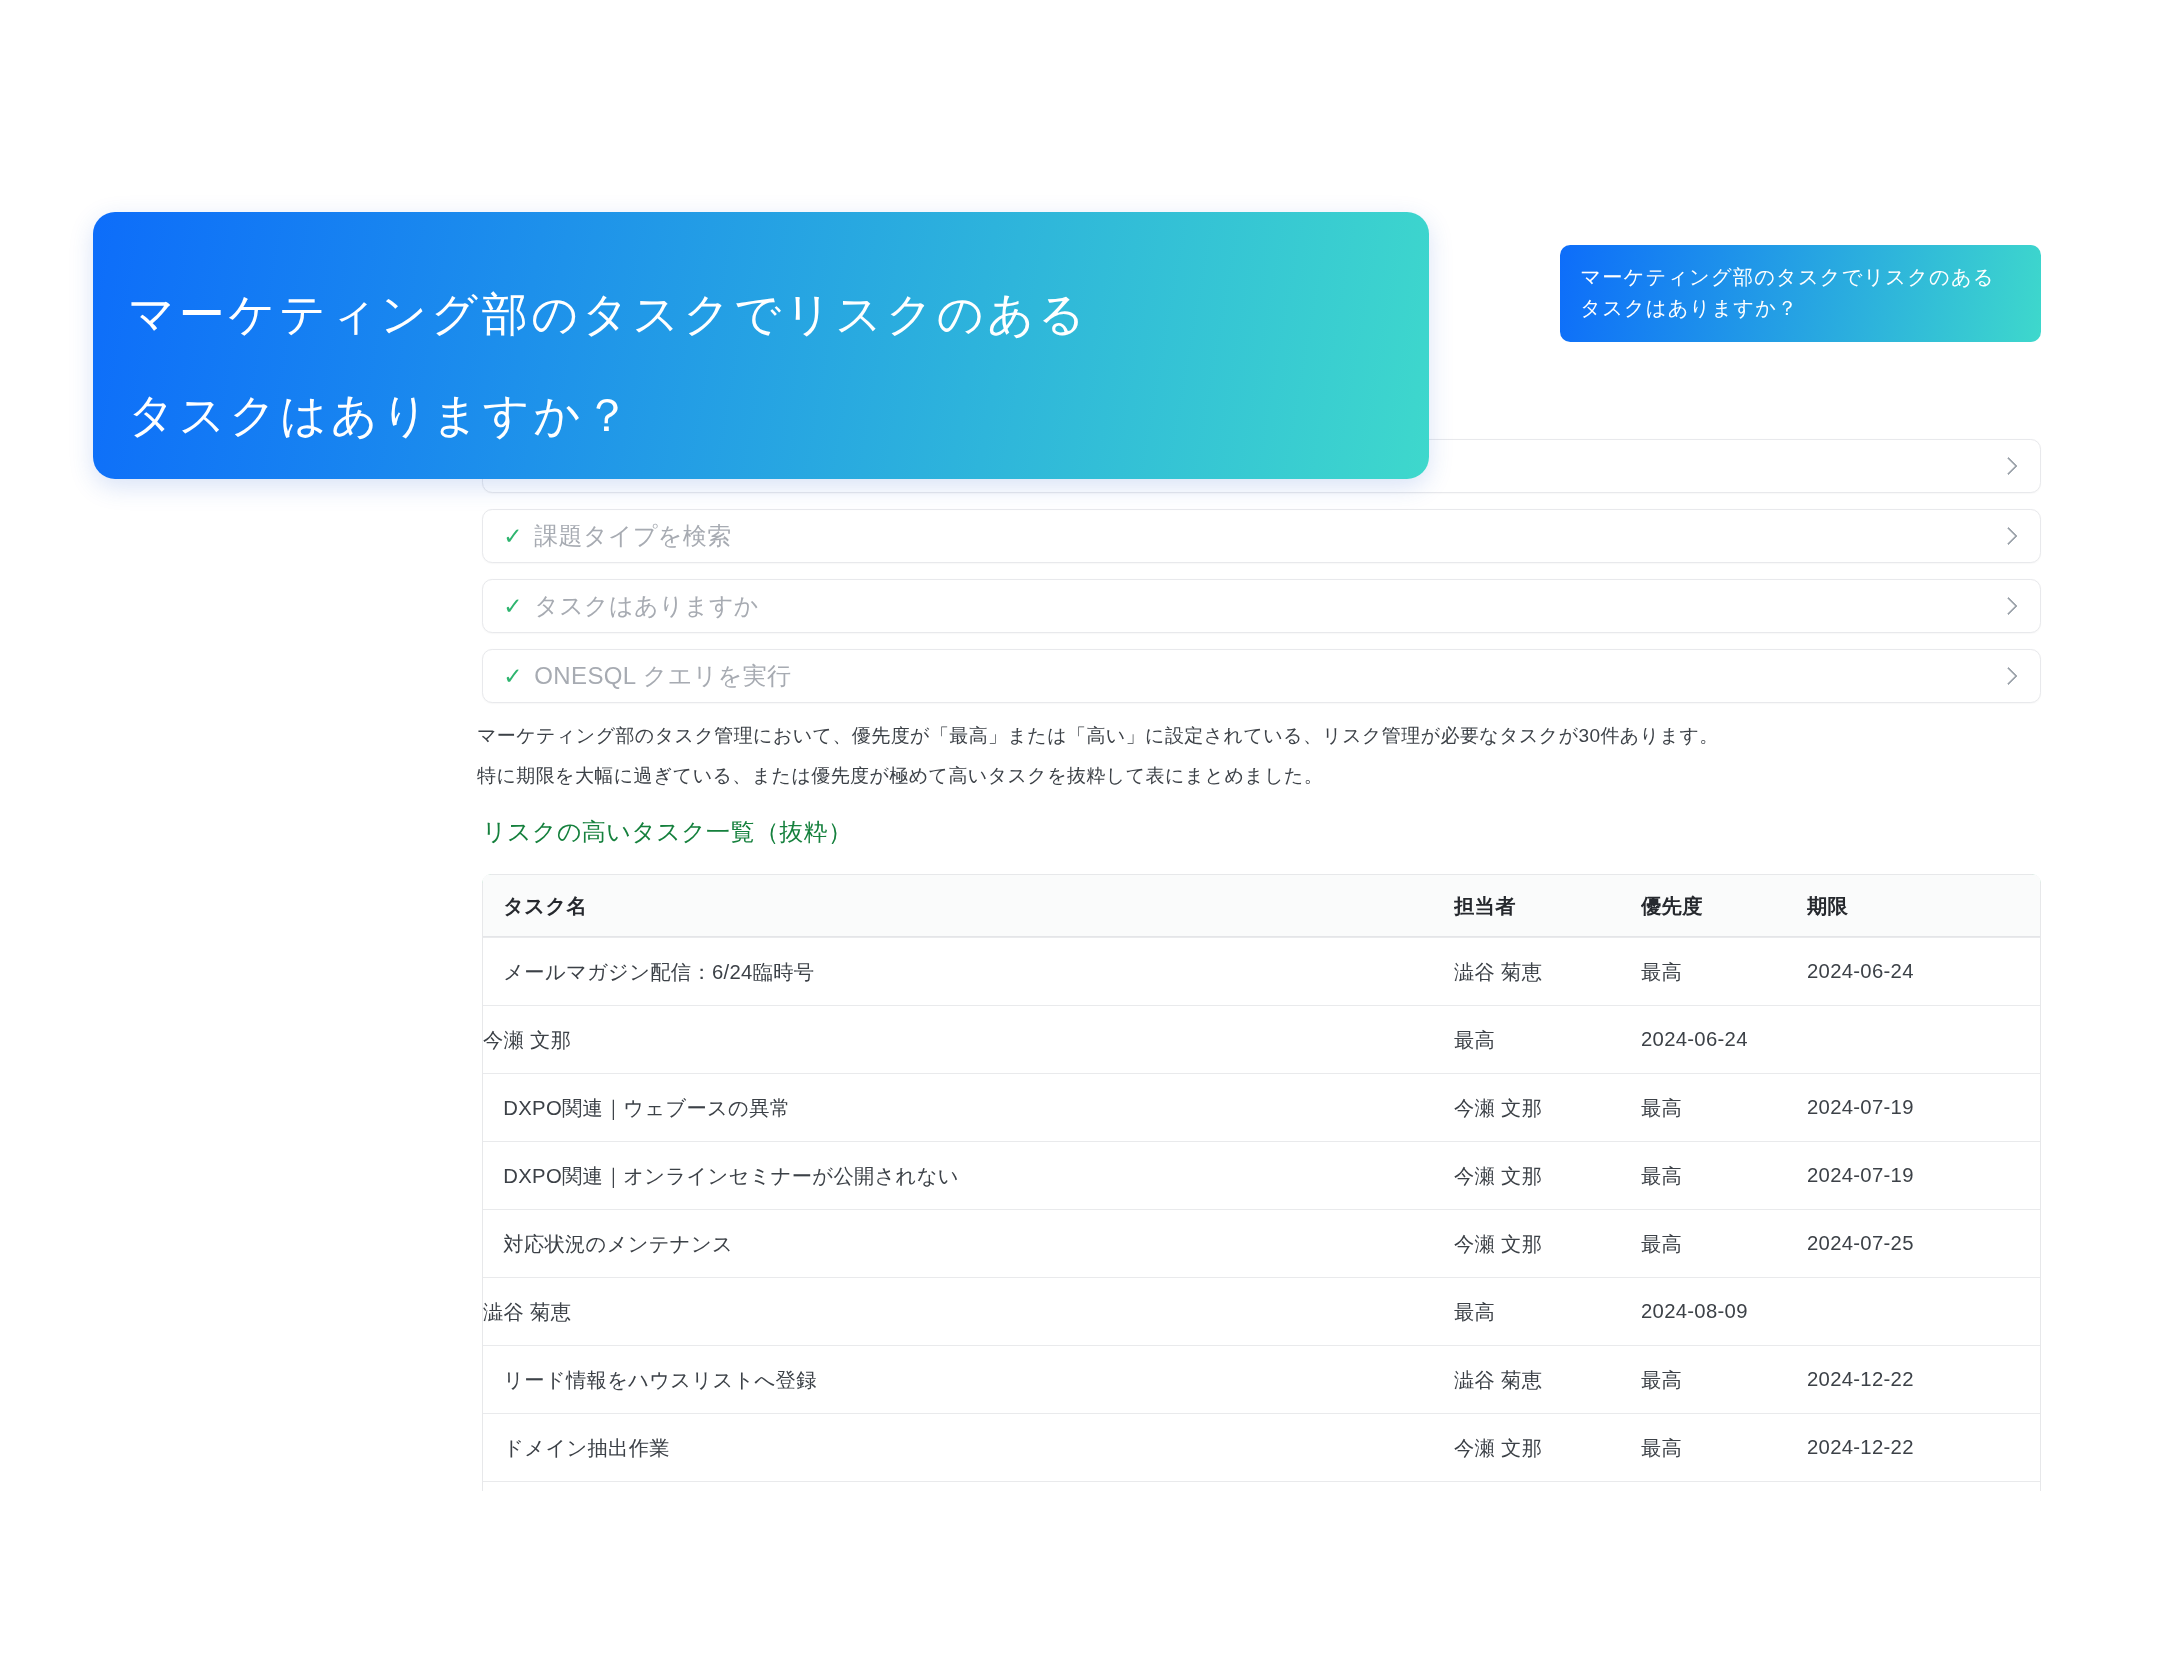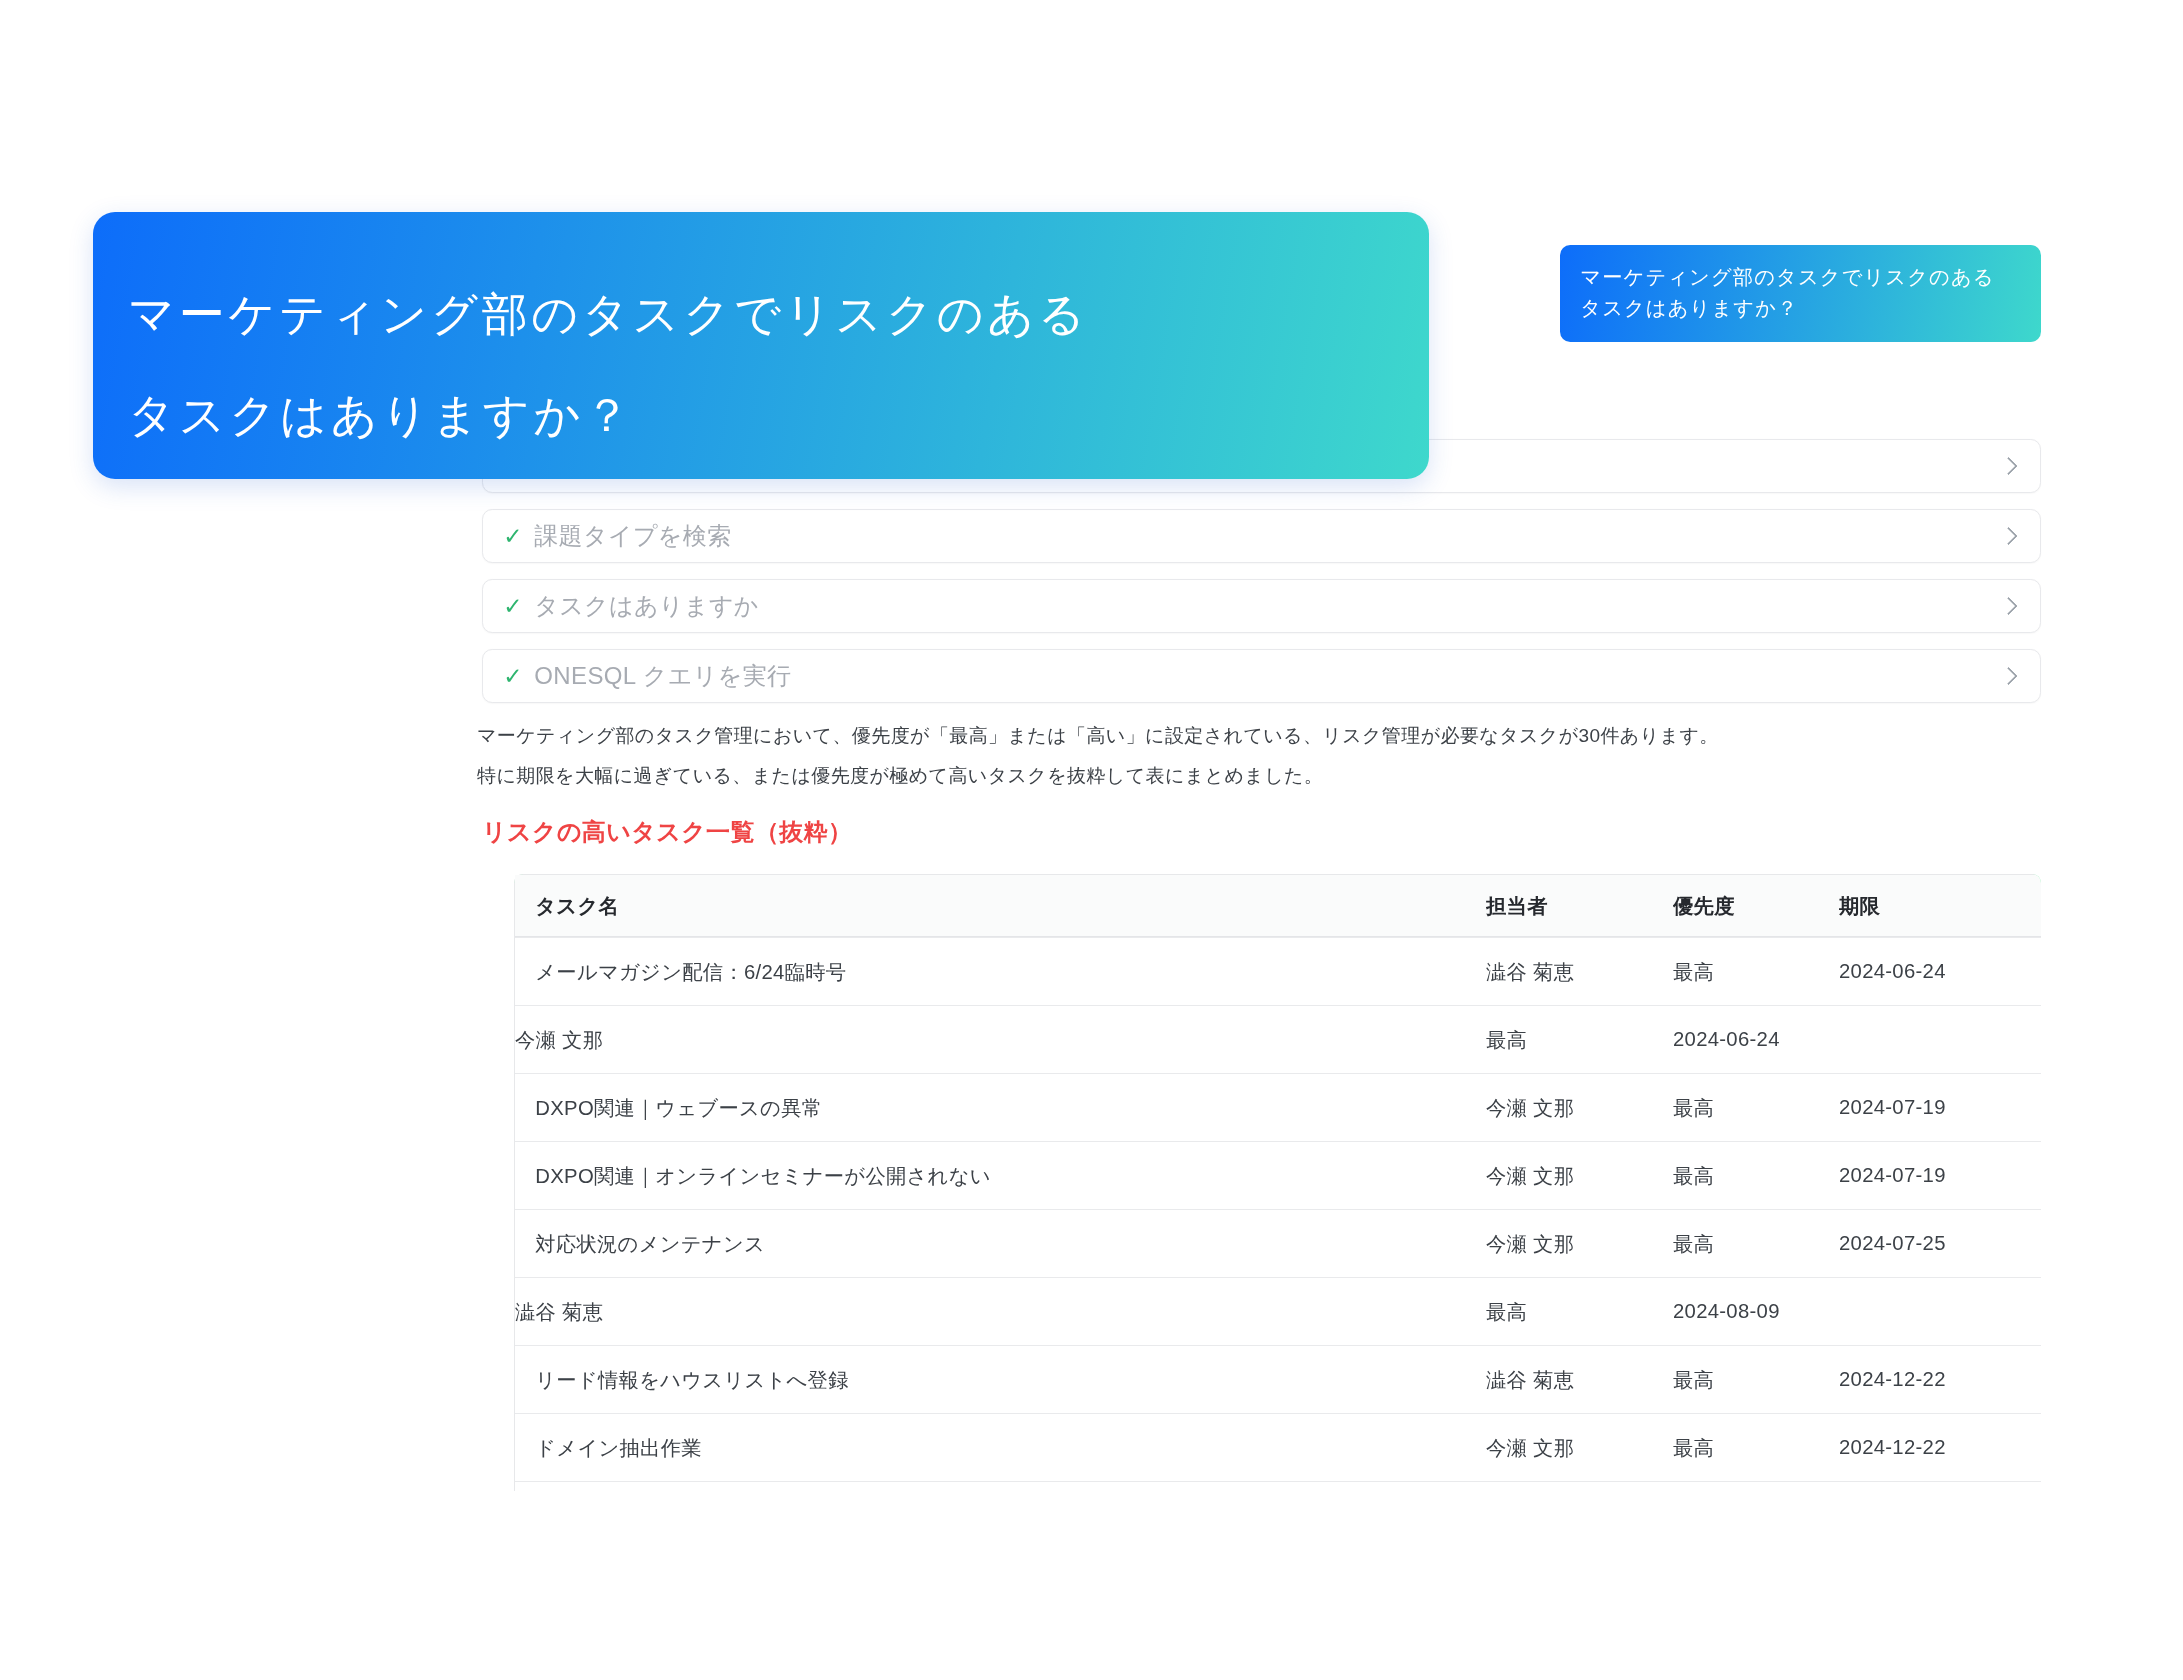--- a/index.html
+++ b/index.html
@@ -81,38 +81,37 @@
   }
 
   
   .summary{
     position:absolute;left:477px;top:716px;width:1634px;
     font-size:19px;line-height:40px;color:#3c4147;
     letter-spacing:0.4px;
   }
   .table-title{
     position:absolute;left:482px;top:816px;
-    font-size:24px;font-weight:700;color:#ef4444;
+    font-size:24px;font-weight:400;color:#15803d;
     letter-spacing:0.4px;
   }
 
   
   .table-wrap{
     position:absolute;left:482px;top:874px;
     width:1559px;height:617px;
     overflow:hidden;
     border-radius:8.7px 8.7px 0 0;
   }
   .task-table{
     box-sizing:border-box;
     width:1559px;
     border:0.7px solid #e7e8ea;
     border-radius:8.7px 8.7px 0 0;
     background:#86efac;
-    margin-left:32px;
   }
   .t-row{
     display:grid;
     grid-template-columns:971px 187px 166px auto;
     align-items:center;
     height:67px;
     border-top:0.7px solid #e9eaec;
     background:#ffffff;
   }
   .t-row.t-head{

